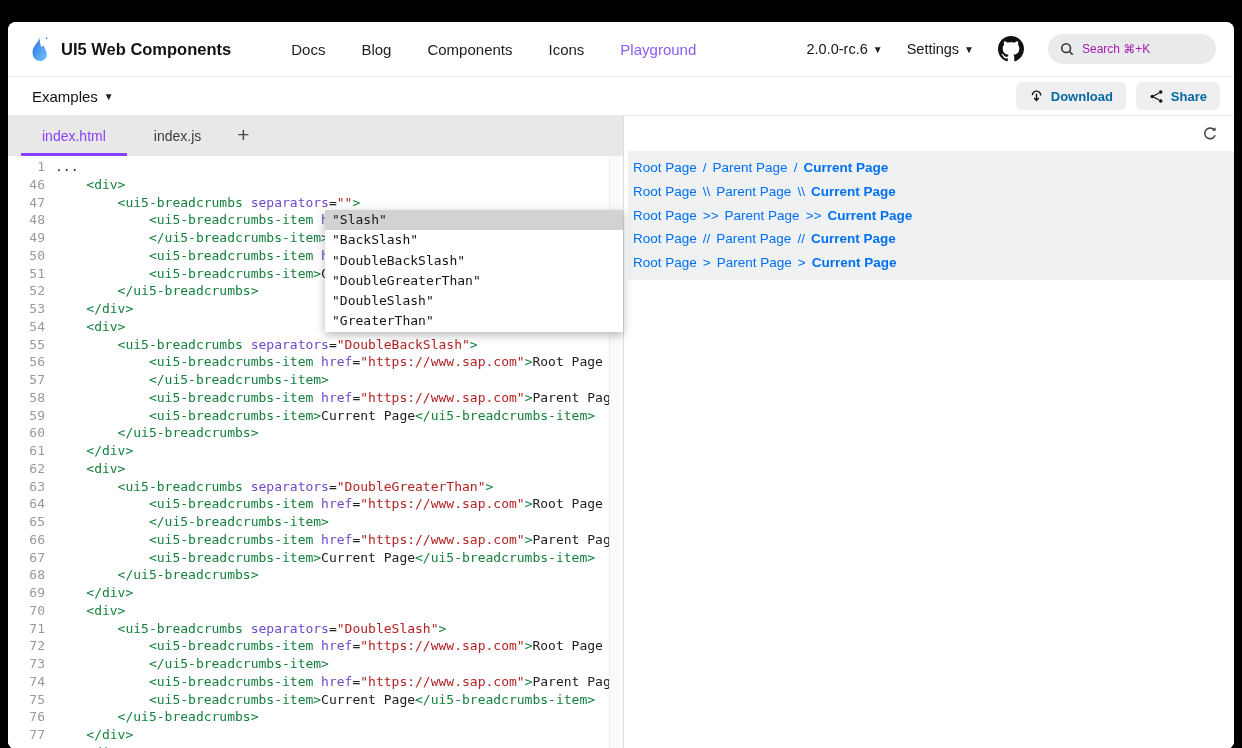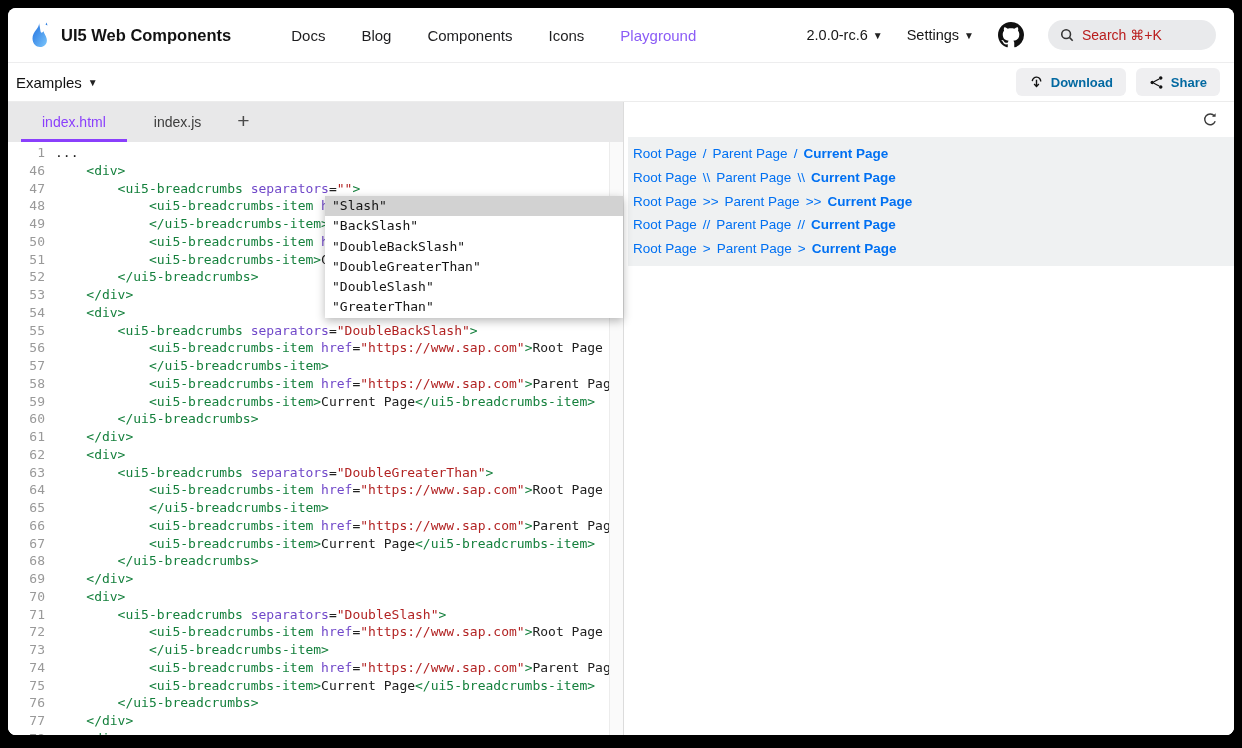--- a/index.html
+++ b/index.html
@@ -1,31 +1,31 @@
 <!DOCTYPE html>
 <html><head>
 <meta charset="utf-8">
 <style>
   html,body{margin:0;padding:0}
   body{width:1242px;height:748px;background:#000;position:relative;font-family:"Liberation Sans",sans-serif;overflow:hidden}
-  .page{position:absolute;left:8px;top:8px;width:1226px;height:727px;background:#fff;border-radius:8px;overflow:hidden}
+  .page{position:absolute;left:8px;top:22px;width:1226px;height:727px;background:#fff;border-radius:8px;overflow:hidden}
 
   
   .hdr{height:54px;display:flex;align-items:center;padding:0 18px 0 20px;border-bottom:1px solid #ededee;background:#fff}
   .brand{display:flex;align-items:center;gap:9px;font-weight:bold;font-size:16.5px;color:#121212;white-space:nowrap}
   .mainnav{display:flex;gap:36px;margin-left:60px;font-size:15px;color:#1d1d1f}
   .navlink{cursor:pointer}
   .navlink.active{color:#8b5cf6}
   .hdr-right{margin-left:auto;display:flex;align-items:center;gap:24px;font-size:14.5px;color:#161616}
   .drop{display:flex;align-items:center;gap:5px;cursor:pointer;white-space:nowrap}
   .caret{font-size:10px;color:#222}
-  .search{width:168px;height:30px;border-radius:15px;background:#e9eaec;display:flex;align-items:center;padding:0 12px;gap:8px;color:#b91c1c;font-size:14px;box-sizing:border-box}
-
-  
-  .sub{height:38px;display:flex;align-items:center;padding:0 14px 0 8px;border-bottom:1px solid #ececec;background:#fff}
+  .search{width:168px;height:30px;border-radius:15px;background:#e9eaec;display:flex;align-items:center;padding:0 12px;gap:8px;color:#a21caf;font-size:12px;box-sizing:border-box}
+
+  
+  .sub{height:38px;display:flex;align-items:center;padding:0 14px 0 24px;border-bottom:1px solid #ececec;background:#fff}
   .examples{display:flex;align-items:center;gap:6px;font-size:15px;color:#121212;cursor:pointer}
   .sub-right{margin-left:auto;display:flex;gap:10px}
   .btn{display:flex;align-items:center;gap:7px;background:#efeff1;border-radius:6px;height:28px;padding:0 13px;font-size:13px;font-weight:bold;color:#0369a1;cursor:pointer}
 
   
   .main{position:relative;height:634px;display:flex;background:#fff}
   .editor{width:615px;position:relative;flex:none;background:#fff}
   .tabbar{height:40px;background:#e8e8e9;display:flex;align-items:stretch;padding-left:10px}
   .tab{padding:0 24px;line-height:40px;font-size:14px;color:#3c3c3c;position:relative;cursor:pointer}
   .tab.active{color:#8a3ffc}

